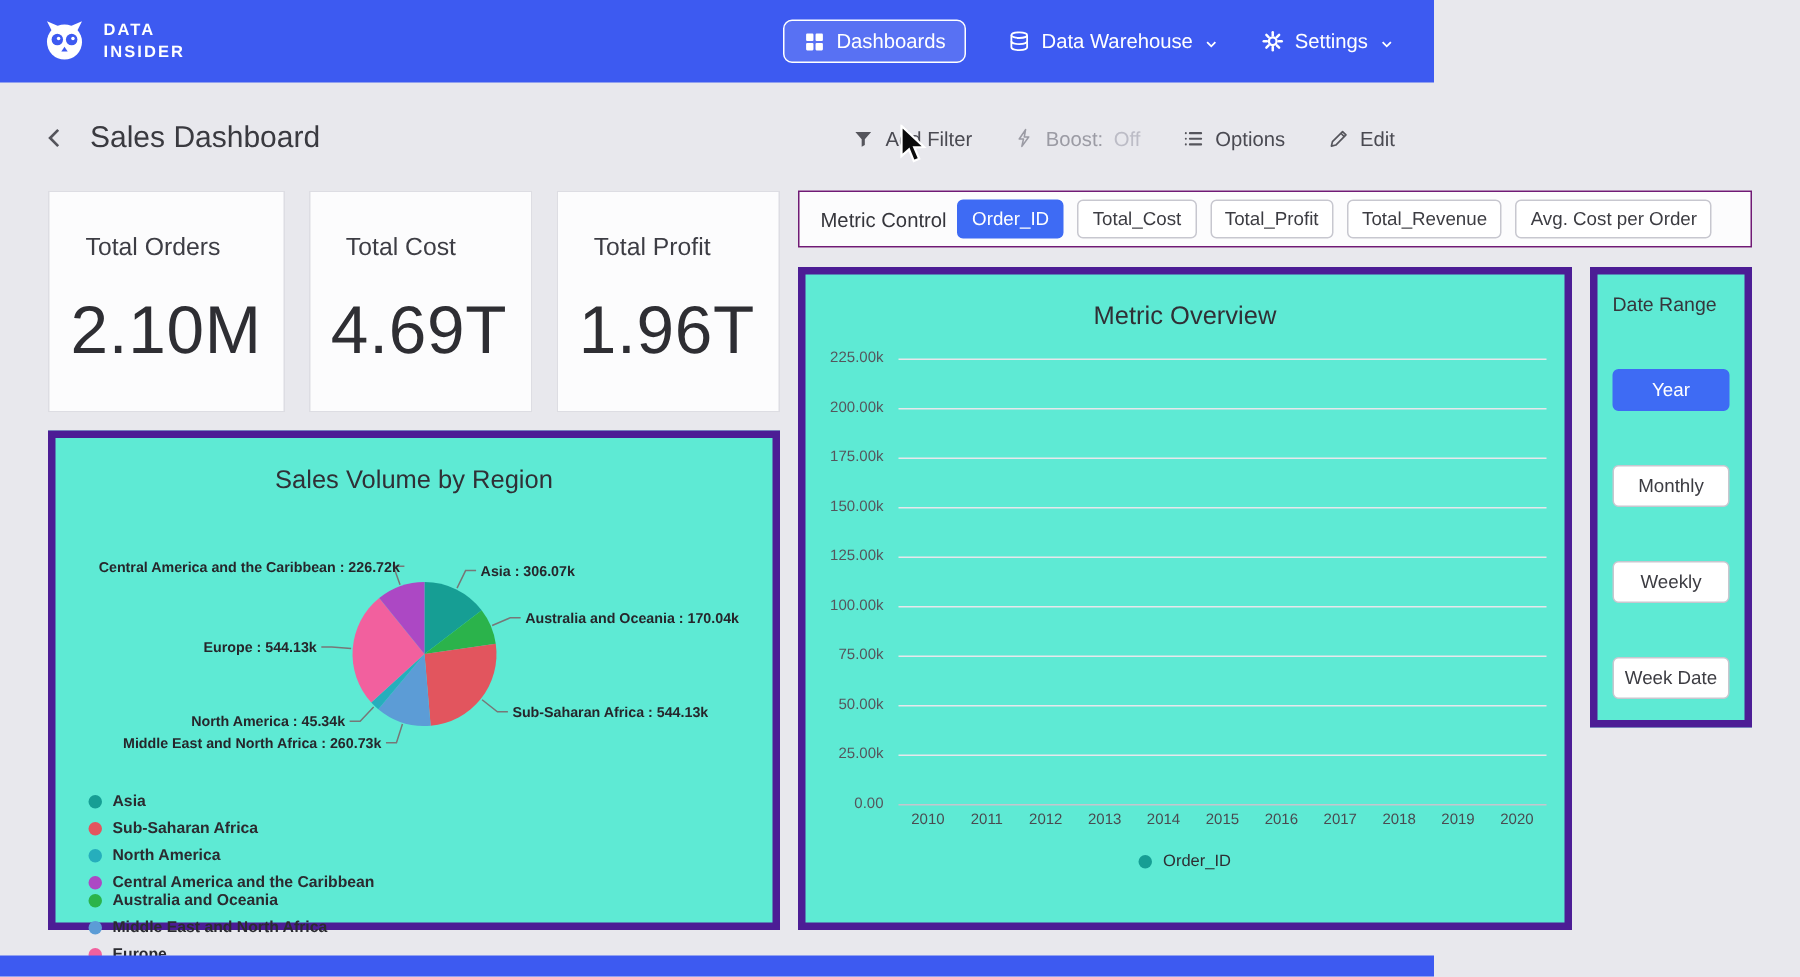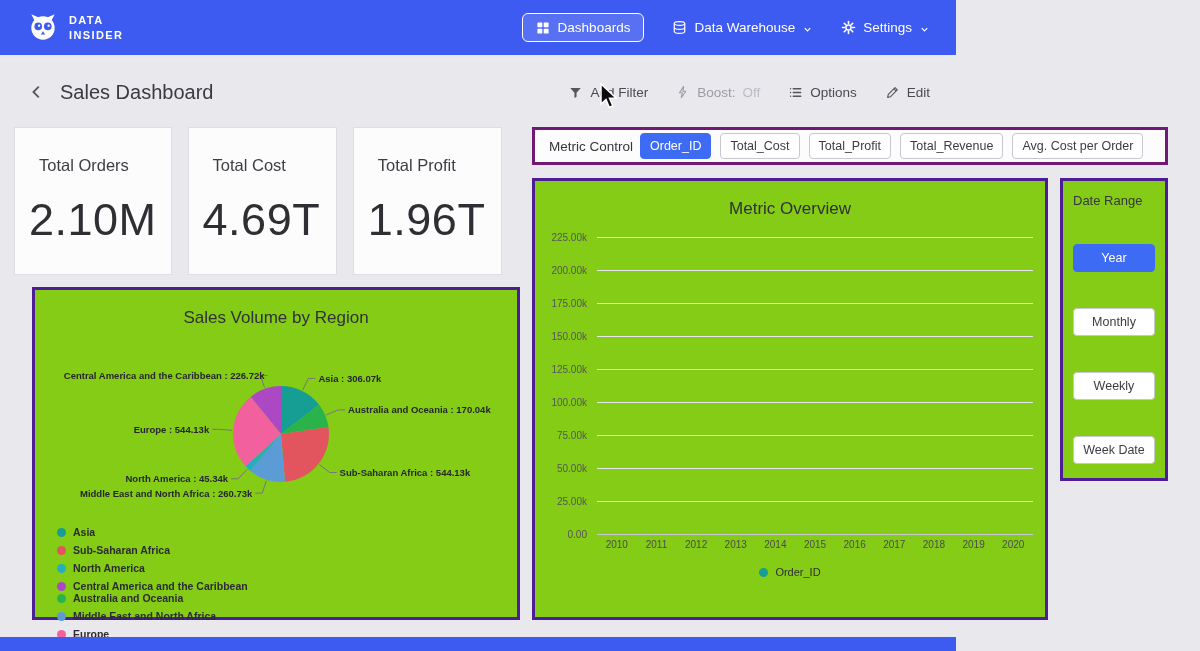--- a/index.html
+++ b/index.html
@@ -18,29 +18,29 @@
   
   .page-header{position:absolute;top:72px;left:26px;right:26px;height:40px;display:flex;align-items:center;}
   .back-btn{background:none;border:none;cursor:pointer;padding:2px;display:flex;align-items:center;}
   .page-title{font-size:20px;font-weight:500;color:#3a3a40;margin:0 0 0 12px;}
   .header-actions{margin-left:auto;display:flex;align-items:center;gap:28px;}
   .h-action{display:flex;align-items:center;gap:7px;background:none;border:none;font-size:13.5px;color:#4a4a52;cursor:pointer;padding:0;}
   .h-action.boost{color:#9b9ba4;}
   .boost-off{color:#bcbcc6;}
 
   
-  .card{position:absolute;background:#84cc16;border:3px solid #4c1d95;box-sizing:border-box;}
-
-  .kpi-row{position:absolute;left:14px;top:127px;width:488px;height:148px;display:flex;gap:16px;}
+  .card{position:absolute;background:#5eead4;border:5px solid #4c1d95;box-sizing:border-box;}
+
+  .kpi-row{position:absolute;left:32px;top:127px;width:488px;height:148px;display:flex;gap:16px;}
   .kpi-card{flex:1;background:#fcfcfd;border:1px solid #dddde3;box-sizing:border-box;padding:28px 14px;display:flex;flex-direction:column;justify-content:space-between;}
   .kpi-label{font-size:16.5px;color:#3d3d44;font-weight:500;padding-left:10px;}
   .kpi-value{font-size:45px;color:#2e2e33;font-weight:500;letter-spacing:.5px;}
 
   
-  .metric-bar{position:absolute;left:532px;top:127px;width:636px;height:38px;background:#fcfcfd;border:3px solid #701a75;box-sizing:border-box;display:flex;align-items:center;padding:0 14px;gap:2px;}
+  .metric-bar{position:absolute;left:532px;top:127px;width:636px;height:38px;background:#fcfcfd;border:1px solid #701a75;box-sizing:border-box;display:flex;align-items:center;padding:0 14px;gap:2px;}
   .metric-label{font-size:13.5px;color:#36363c;margin-right:5px;}
   .chip{font-size:12.5px;padding:5px 9px;border:1px solid #c7c7cf;background:#fff;color:#3c3c42;border-radius:4px;cursor:pointer;white-space:nowrap;}
   .chip.selected{background:#3e6bf4;border-color:#3e6bf4;color:#fff;}
 
   
   .overview-card{left:532px;top:178px;width:516px;height:442px;}
   .chart-title{text-align:center;font-size:17px;color:#303036;margin:18px 0 0;font-weight:400;}
   .plot-wrap{position:relative;margin:18px 10px 0 10px;height:297px;}
   .ylabels{position:absolute;left:0;top:0;bottom:0;width:44px;}
   .ylabel{position:absolute;right:2px;transform:translateY(-50%);font-size:10px;color:#55555c;}

